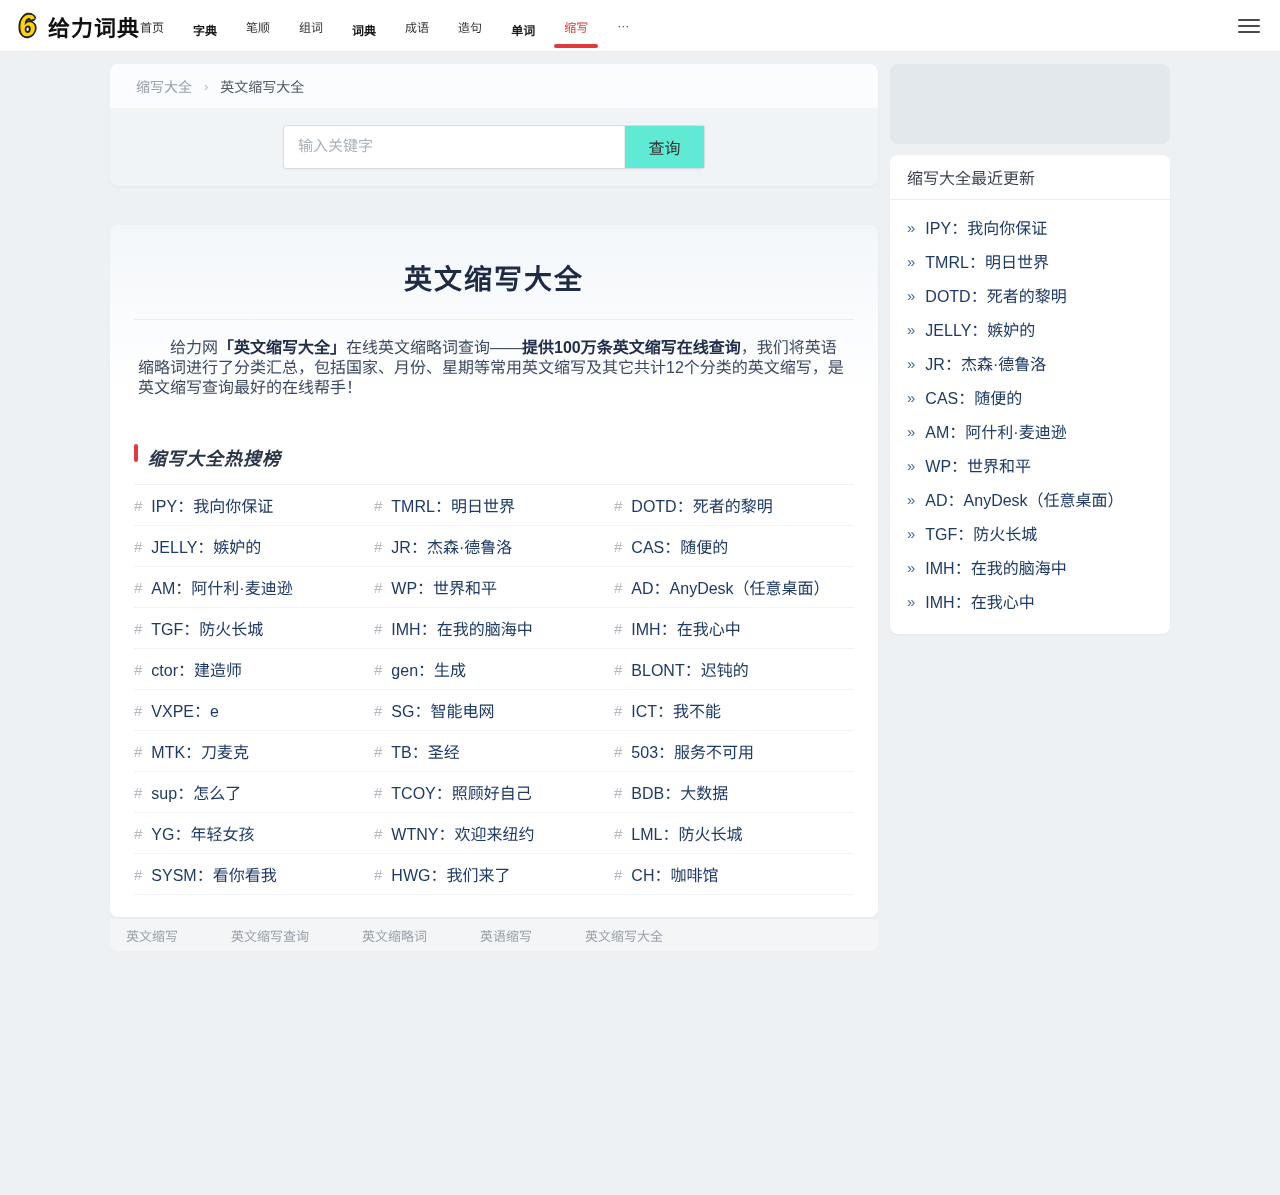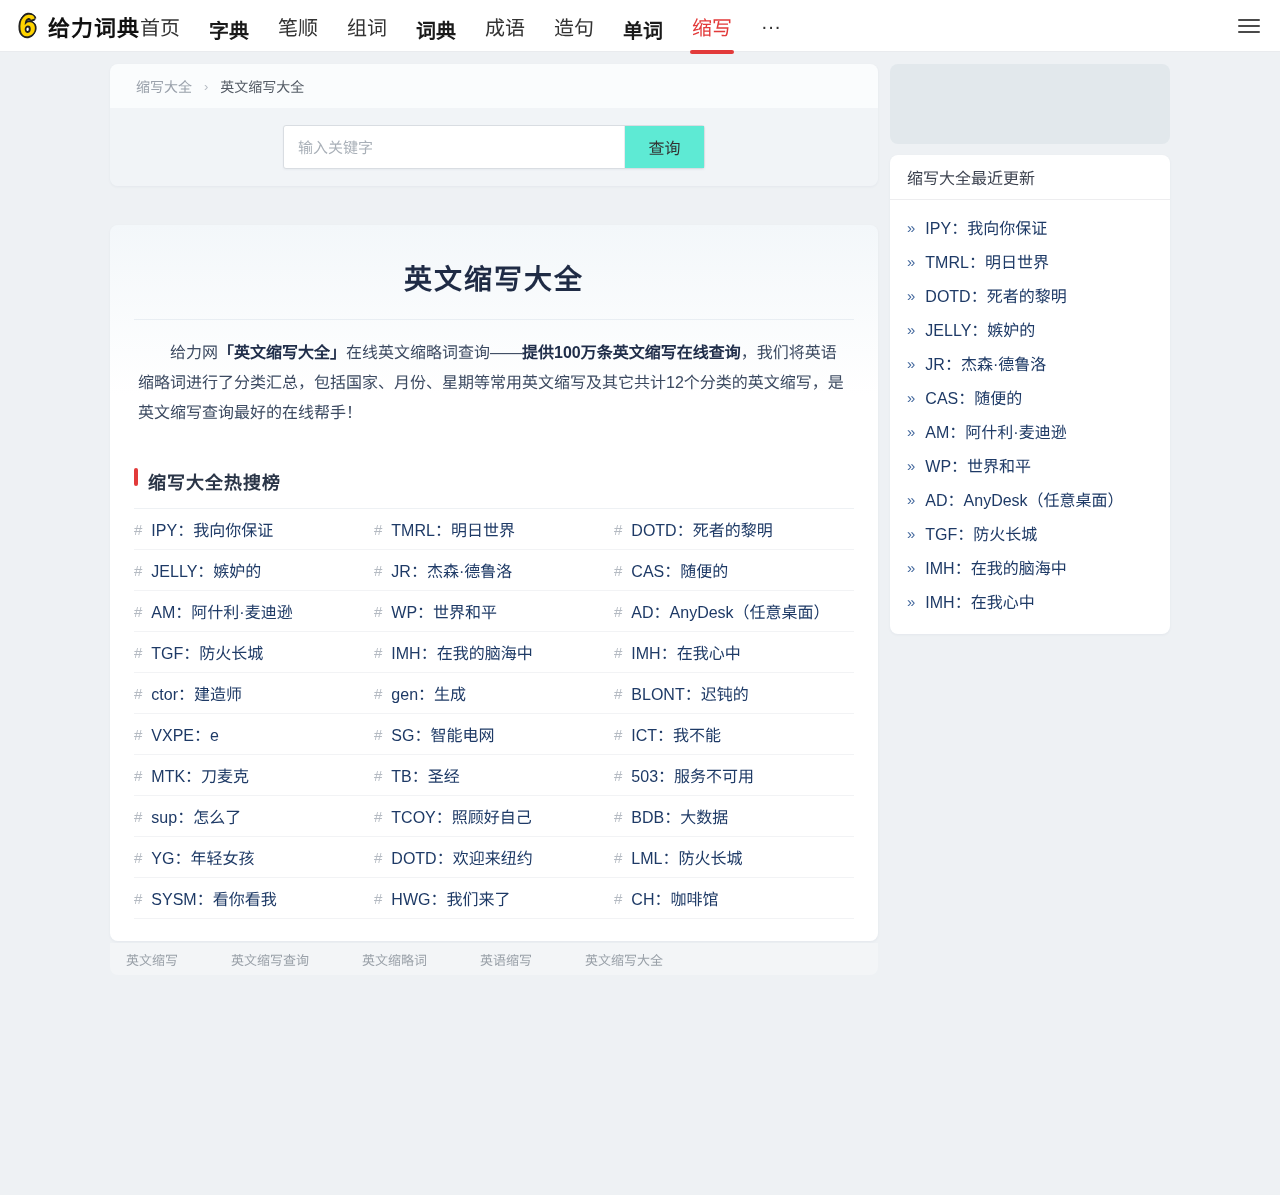--- a/index.html
+++ b/index.html
@@ -15,21 +15,21 @@
   .header-inner { width:1280px; height:52px; display:flex; align-items:center; padding:0 20px 0 12px; }
   .logo { display:flex; align-items:center; cursor:pointer; }
   .logo-badge {
     width:30px; height:34px; display:flex; align-items:center; justify-content:center;
     font-size:30px; font-weight:900; font-style:italic; color:#ffd400;
     text-shadow:-2px 0 #222,0 2px #222,2px 0 #222,0 -2px #222,-1px -1px #222,1px 1px #222,-1px 1px #222,1px -1px #222;
     transform:rotate(-8deg); margin-right:6px;
   }
   .logo-name { font-size:22px; font-weight:900; color:#111; letter-spacing:1px; }
   .nav { display:flex; align-items:center; list-style:none; }
-  .nav li { position:relative; margin-right:29px; font-size:20px; color:#333; cursor:pointer; white-space:nowrap;text-align:center; }
+  .nav li { position:relative; margin-right:29px; font-size:12px; color:#333; cursor:pointer; white-space:nowrap;text-align:center; }
   .nav li.bold { font-weight:700; color:#1a1a1a;margin-top:6px; }
   .nav li.active { color:#e23a3a; font-weight:400; }
   .nav li.active::after {
     content:""; position:absolute; left:50%; transform:translateX(-50%);
     bottom:-13px; width:44px; height:4px; border-radius:3px; background:#e23a3a;
   }
   .header-spacer { flex:1; }
   .menu-btn { width:22px; height:14px; display:flex; flex-direction:column; justify-content:space-between; cursor:pointer; }
   .menu-btn span { display:block; height:2px; background:#4a4a4a; border-radius:1px; }
 
@@ -44,40 +44,40 @@
   .crumb-link { color:#9aa1ab; cursor:pointer; }
   .crumb-sep { color:#b6bcc4; margin:0 12px; font-size:13px; }
   .crumb-current { color:#555c66; }
   .search-band { height:78px; background:#f1f4f7; display:flex; align-items:center; justify-content:center; }
   .search-box {
     width:422px; height:44px; background:#fff; border:1px solid #d9dde2;
     border-radius:3px; display:flex; align-items:stretch; box-shadow:0 1px 2px rgba(40,60,90,.05);
   }
   .search-input {
     flex:1; border:none; outline:none; padding:0 14px; font-size:15px; color:#333;
-    font-family:Liberation Sans, sans-serif; background:transparent;
+    font-family:Liberation Mono, monospace; background:transparent;
   }
   .search-input::placeholder { color:#a9b0b8; }
   .search-btn {
     width:80px; border:none; border-left:1px solid #e8eaee; background:#5eead4;
     font-size:16px; color:#333; cursor:pointer; font-family:inherit;
   }
 
   
   .main-card {
     margin-top:39px; border-radius:8px; padding:0 24px 22px;
     background:linear-gradient(180deg,#f3f7fa 0%,#ffffff 170px);
     box-shadow:0 1px 3px rgba(40,60,90,.05);
   }
   .doc-title { padding-top:32px; text-align:center; font-size:28px; font-weight:700; color:#1f2b45; letter-spacing:2px; }
   .title-divider { margin-top:22px; border-bottom:1px solid #e9eef3; }
-  .desc { padding:18px 4px 20px; font-size:16px; line-height:30px; color:#3c4a61; text-indent:2em; }
+  .desc { padding:18px 4px 20px; font-size:16px; line-height:20px; color:#3c4a61; text-indent:2em; }
   .desc b { color:#202e4a; }
 
-  .hot-header { display:flex; margin:20px 0 14px; }
+  .hot-header { display:flex; margin:26px 0 14px;font-style:italic; }
   .hot-bar { width:4px; height:18px; background:#e23a3a; border-radius:2px; margin-right:10px; }
   .hot-title { font-size:18px; font-weight:700; color:#2a3547; letter-spacing:1px; }
   .hot-divider { border-bottom:1px solid #eef1f4; }
   .hot-grid { display:grid; grid-template-columns:1fr 1fr 1fr; }
   .hot-cell { height:41px; display:flex; align-items:center; border-bottom:1px solid #f2f3f5; overflow:hidden; }
   .hash { color:#b4bac2; font-size:15px; margin-right:9px; }
   .hot-link { color:#1e3a66; font-size:16px; white-space:nowrap; }
 
   
   .tags-band {
@@ -249,21 +249,21 @@
         <div class="hot-cell">
             <span class="hash">#</span>
             <a class="hot-link">BDB：大数据</a>
           </div>
         <div class="hot-cell">
             <span class="hash">#</span>
             <a class="hot-link">YG：年轻女孩</a>
           </div>
         <div class="hot-cell">
             <span class="hash">#</span>
-            <a class="hot-link">DOTD：欢迎来纽约</a>
+            <a class="hot-link">WTNY：欢迎来纽约</a>
           </div>
         <div class="hot-cell">
             <span class="hash">#</span>
             <a class="hot-link">LML：防火长城</a>
           </div>
         <div class="hot-cell">
             <span class="hash">#</span>
             <a class="hot-link">SYSM：看你看我</a>
           </div>
         <div class="hot-cell">

